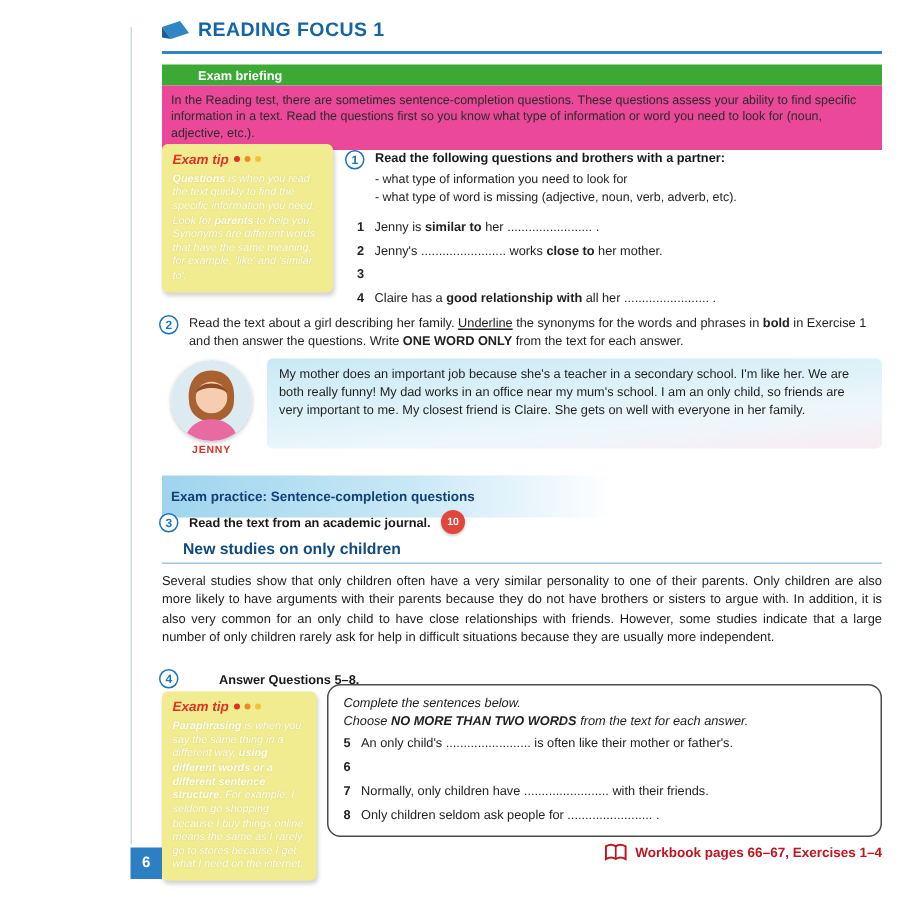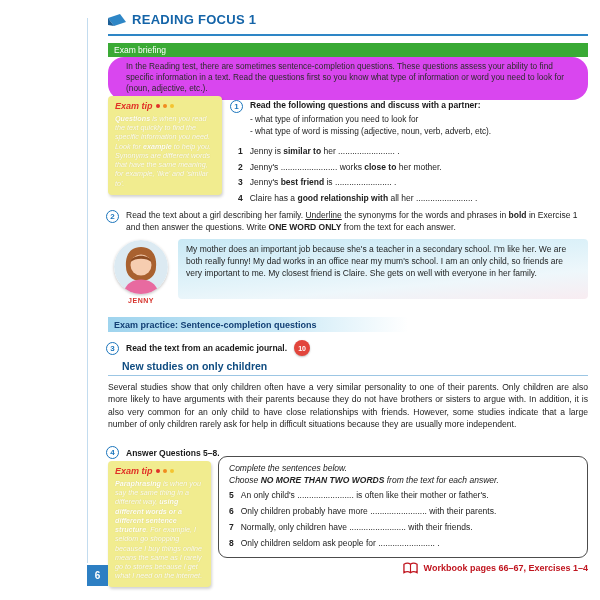--- a/index.html
+++ b/index.html
@@ -11,22 +11,22 @@
   .left-rule { position:absolute; left:87px; top:18px; width:1px; height:545px; background:#c3dcef; }
 
   
   .header { left:106px; top:12px; display:flex; align-items:flex-end; gap:6px; }
   .bookmark { display:inline-flex; }
   .title { font-size:13px; font-weight:bold; color:#1464a8; letter-spacing:0.3px; }
   .header-rule { left:108px; top:34px; width:480px; height:2px; background:#2e86c6; }
 
   
   .briefing { left:108px; top:43px; width:480px; }
-  .briefing-head { background:#3aaa35; color:#fff; font-weight:normal; font-size:8.5px; padding:2px 6px; }
-  .briefing-body { background:#d946ef; font-size:8.3px; line-height:1.35; color:#2b2b2b; padding:4px 18px 5px;border-radius:16px; }
+  .briefing-head { background:#3aaa35; color:#fff; font-weight:bold; font-size:8.5px; padding:2px 24px; }
+  .briefing-body { background:#ec4899; font-size:8.3px; line-height:1.35; color:#2b2b2b; padding:4px 6px 5px; }
 
   
   .tip { background:#f1ec8f; border-radius:4px; padding:5px 7px 7px; box-shadow:1px 2px 3px rgba(0,0,0,0.18); }
   .tip1 { left:108px; top:96px; width:114px; }
   .tip2 { left:108px; top:461px; width:103px; }
   .tip-head { display:flex; align-items:center; gap:3px; margin-bottom:3px; }
   .tip-label { color:#e03127; font-weight:bold; font-style:italic; font-size:9px; }
   .tip-dot { width:4px; height:4px; border-radius:50%; display:inline-block; }
   .d1 { background:#e03127; } .d2 { background:#f08b1f; } .d3 { background:#f4c430; }
   .tip-body { color:#fffef4; font-size:7.2px; line-height:1.28; font-style:italic; text-shadow:0 0 1px rgba(120,110,20,0.25); }
@@ -48,21 +48,21 @@
   .qrow { display:flex; gap:7px; margin-bottom:4.5px; font-size:8.5px; line-height:1.3; }
   .qn { font-weight:bold; flex:0 0 auto; }
 
   
   .avatar-wrap { left:114px; top:240px; width:54px; height:54px; border-radius:50%; overflow:hidden; box-shadow:0 1px 3px rgba(0,0,0,0.25); }
   .avatar-label { left:114px; top:297px; width:54px; text-align:center; color:#d6332c; font-weight:bold; font-size:7px; letter-spacing:0.5px; }
   .jenny-text { left:178px; top:239px; width:410px; min-height:60px; padding:5px 8px; font-size:8.5px; line-height:1.4; color:#1e1e1e;
     border-radius:4px; background:linear-gradient(175deg,#c9e9f5 0%,#dff2f9 45%,#eef7fb 70%,#f8ecf1 100%); }
 
   
-  .banner { left:108px; top:317px; width:300px; height:15px;
+  .banner { left:108px; top:317px; width:300px; height:28px;
     background:linear-gradient(90deg,#9fd4ee 0%,#c8e8f6 55%,rgba(255,255,255,0) 100%);
     color:#123f74; font-weight:bold; font-size:9px; display:flex; align-items:center; padding-left:6px; }
 
   .track-badge { width:16px; height:16px; border-radius:50%; background:#e2453c; color:#fff; font-size:7px; font-weight:bold;
     display:flex; align-items:center; justify-content:center; flex:0 0 auto; box-shadow:0 1px 2px rgba(0,0,0,0.25); }
 
   
   .article-title { left:122px; top:360px; font-size:10.5px; font-weight:bold; color:#0f4c81; }
   .article-rule { left:108px; top:375px; width:480px; height:1px; background:#9cc6e4; }
   .article-text { left:108px; top:381px; width:480px; font-size:8.6px; line-height:1.45; text-align:justify; color:#1c1c1c; }
@@ -102,44 +102,43 @@
     <div class="briefing-body">In the Reading test, there are sometimes sentence-completion questions. These questions assess your ability to find specific information in a text. Read the questions first so you know what type of information or word you need to look for (noun, adjective, etc.).</div>
   </div>
 
   <div class="tip tip1 abs">
     <div class="tip-head">
       <span class="tip-label">Exam tip</span>
       <span class="tip-dot d1"></span>
       <span class="tip-dot d2"></span>
       <span class="tip-dot d3"></span>
     </div>
-    <div class="tip-body"><b>Questions</b> is when you read the text quickly to find the specific information you need. Look for <b>example</b> to help you. Synonyms are different words that have the same meaning, for example, 'like' and 'similar to'.</div>
+    <div class="tip-body"><b>Questions</b> is when you read the text quickly to find the specific information you need. Look for <b>parents</b> to help you. Synonyms are different words that have the same meaning, for example, 'like' and 'similar to'.</div>
   </div>
 
   <div class="row act1">
     <span class="num-circle">1</span>
     <div>
-      <div class="act-title">Read the following questions and discuss with a partner:</div>
+      <div class="act-title">Read the following questions and brothers with a partner:</div>
       <div class="bullet">- what type of information you need to look for</div>
       <div class="bullet">- what type of word is missing (adjective, noun, verb, adverb, etc).</div>
     </div>
   </div>
 
   <div class="qlist1 abs">
     <div class="qrow">
       <span class="qn">1</span>
       <span class="qt">Jenny is <b>similar to</b> her ........................ .</span>
     </div>
     <div class="qrow">
       <span class="qn">2</span>
       <span class="qt">Jenny's ........................ works <b>close to</b> her mother.</span>
     </div>
     <div class="qrow">
       <span class="qn">3</span>
-      <span class="qt">Jenny's <b>best friend</b> is ........................ .</span>
     </div>
     <div class="qrow">
       <span class="qn">4</span>
       <span class="qt">Claire has a <b>good relationship with</b> all her ........................ .</span>
     </div>
   </div>
 
   <div class="row act2">
     <span class="num-circle">2</span>
     <div class="act-text">Read the text about a girl describing her family. <u>Underline</u> the synonyms for the words and phrases in <b>bold</b> in Exercise 1 and then answer the questions. Write <b>ONE WORD ONLY</b> from the text for each answer.</div>
@@ -166,21 +165,21 @@
       <span>10</span>
     </span>
   </div>
 
   <div class="article-title abs">New studies on only children</div>
   <div class="article-rule abs"></div>
   <div class="article-text abs">Several studies show that only children often have a very similar personality to one of their parents. Only children are also more likely to have arguments with their parents because they do not have brothers or sisters to argue with. In addition, it is also very common for an only child to have close relationships with friends. However, some studies indicate that a large number of only children rarely ask for help in difficult situations because they are usually more independent.</div>
 
   <div class="row act4">
     <span class="num-circle">4</span>
-    <span class="act-title" style="margin-bottom:0;">Answer Questions 5–8.</span>
+    <span class="act-title" style="margin-bottom:0;margin-left:20px;">Answer Questions 5–8.</span>
   </div>
 
   <div class="tip tip2 abs">
     <div class="tip-head">
       <span class="tip-label">Exam tip</span>
       <span class="tip-dot d1"></span>
       <span class="tip-dot d2"></span>
       <span class="tip-dot d3"></span>
     </div>
     <div class="tip-body"><b>Paraphrasing</b> is when you say the same thing in a different way, <b>using different words or a different sentence structure</b>. For example, <i>I seldom go shopping because I buy things online</i> means the same as <i>I rarely go to stores because I get what I need on the internet</i>.</div>
@@ -188,21 +187,20 @@
 
   <div class="qbox abs">
     <div class="qsub">Complete the sentences below.</div>
     <div class="qinstr">Choose <b>NO MORE THAN TWO WORDS</b> from the text for each answer.</div>
     <div class="qrow">
       <span class="qn">5</span>
       <span class="qt">An only child's ........................ is often like their mother or father's.</span>
     </div>
     <div class="qrow">
       <span class="qn">6</span>
-      <span class="qt">Only children probably have more ........................ with their parents.</span>
     </div>
     <div class="qrow">
       <span class="qn">7</span>
       <span class="qt">Normally, only children have ........................ with their friends.</span>
     </div>
     <div class="qrow">
       <span class="qn">8</span>
       <span class="qt">Only children seldom ask people for ........................ .</span>
     </div>
   </div>

